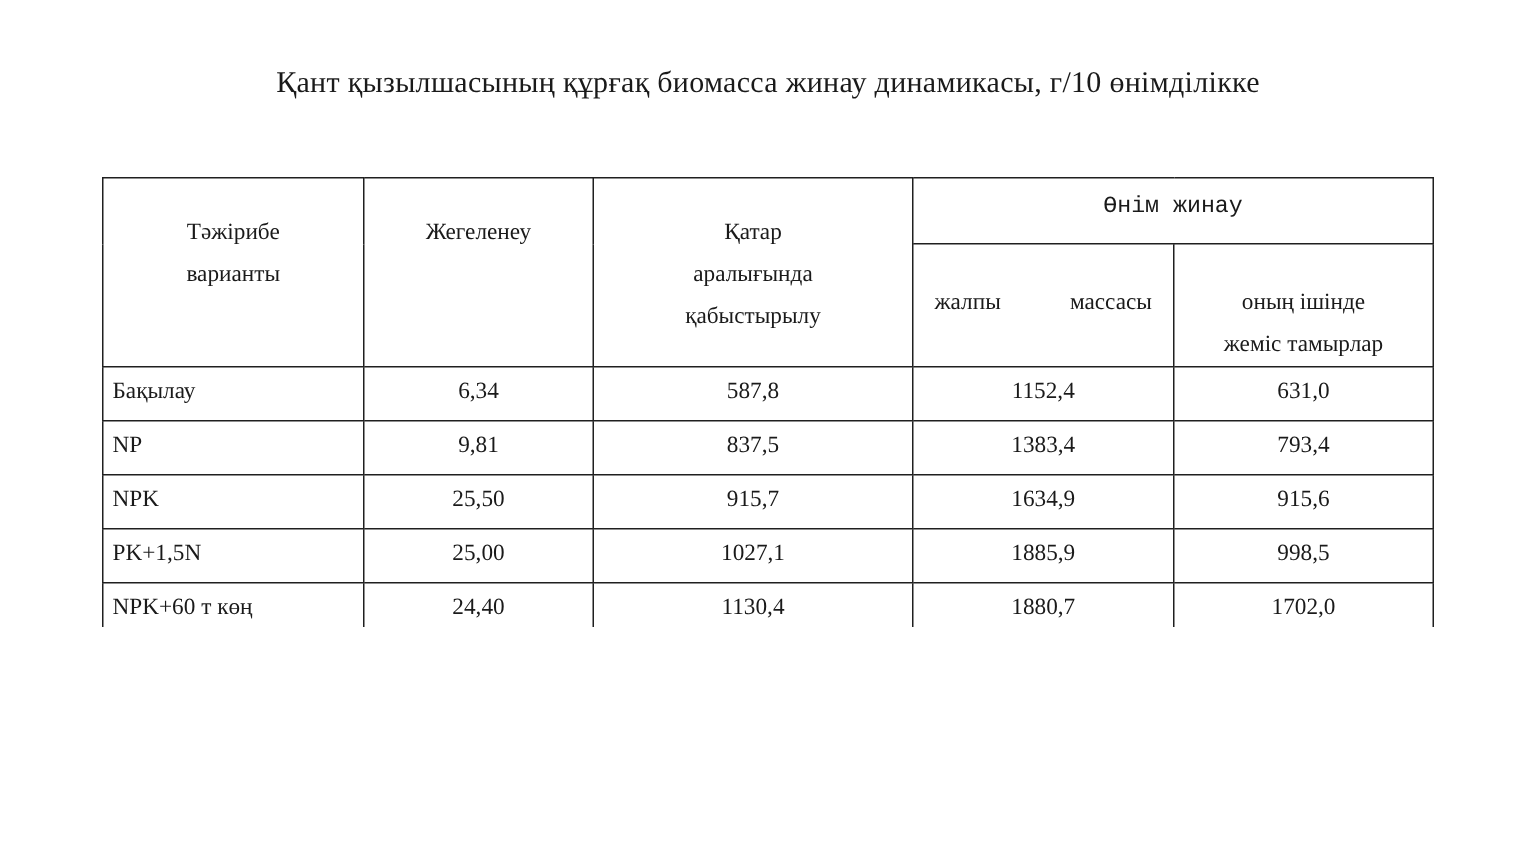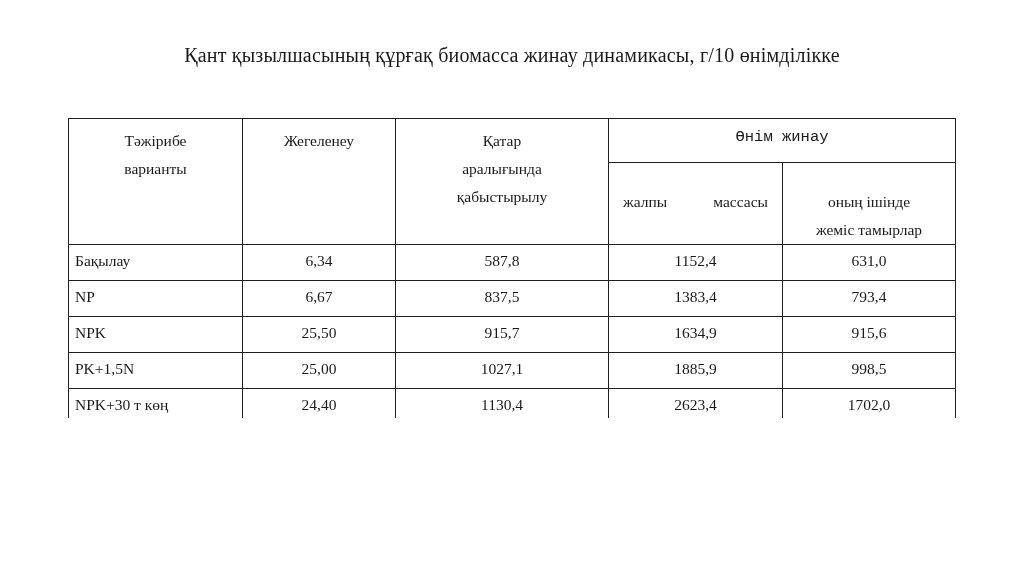--- a/index.html
+++ b/index.html
@@ -45,21 +45,21 @@
   col.c2 { width: 153px; }
   col.c3 { width: 213px; }
   col.c4 { width: 174px; }
   col.c5 { width: 173px; }
 
   tr.hrow1 { height: 44px; }
   tr.hrow2 { height: 60px; }
   tbody tr { height: 36px; padding-left: 36px; }
 
   th.h-span {
-    padding-top: 8px;
+    padding-top: 22px;
     line-height: 28px;
   }
   th.h-harvest {
     vertical-align: middle;
     padding-bottom: 8px;
     font-family: Liberation Mono, monospace;
   }
   th.h-sub {
     padding-top: 25px;
     line-height: 28px;
@@ -127,42 +127,42 @@
     <tbody>
       <tr>
         <td class="variant">Бақылау</td>
         <td class="num">6,34</td>
         <td class="num">587,8</td>
         <td class="num">1152,4</td>
         <td class="num">631,0</td>
       </tr>
       <tr>
         <td class="variant">NP</td>
-        <td class="num">6,67</td>
+        <td class="num">9,81</td>
         <td class="num">837,5</td>
         <td class="num">1383,4</td>
         <td class="num">793,4</td>
       </tr>
       <tr>
         <td class="variant">NPK</td>
         <td class="num">25,50</td>
         <td class="num">915,7</td>
         <td class="num">1634,9</td>
         <td class="num">915,6</td>
       </tr>
       <tr>
         <td class="variant">PK+1,5N</td>
         <td class="num">25,00</td>
         <td class="num">1027,1</td>
         <td class="num">1885,9</td>
         <td class="num">998,5</td>
       </tr>
       <tr>
-        <td class="variant">NPK+30 т көң</td>
+        <td class="variant">NPK+60 т көң</td>
         <td class="num">24,40</td>
         <td class="num">1130,4</td>
-        <td class="num">2623,4</td>
+        <td class="num">1880,7</td>
         <td class="num">1702,0</td>
       </tr>
     </tbody>
   </table>
 
 </div>
 
 </body></html>

